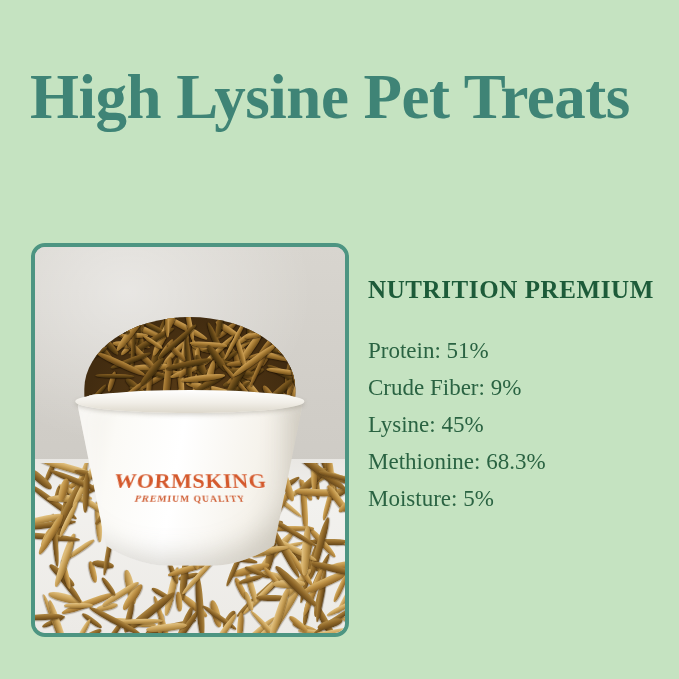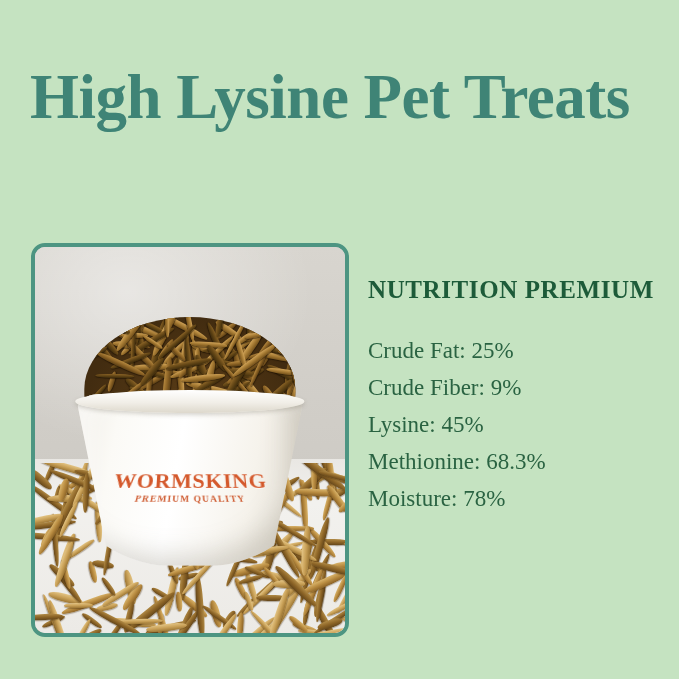--- a/index.html
+++ b/index.html
@@ -603,21 +603,21 @@
           <span id="premium">PREMIUM QUALITY</span>
         </div>
       </div>
 
     </div>
   </div>
 
   <div id="nutrition">
     <div id="nutrition-title">NUTRITION PREMIUM</div>
     <ul id="nutrition-list">
-        <li>Crude Fat: 25%</li>
+        <li>Protein: 51%</li>
         <li>Crude Fiber: 9%</li>
         <li>Lysine: 45%</li>
         <li>Methionine: 68.3%</li>
-        <li>Moisture: 78%</li>
+        <li>Moisture: 5%</li>
       </ul>
   </div>
 
 </div>
 
 </body></html>

